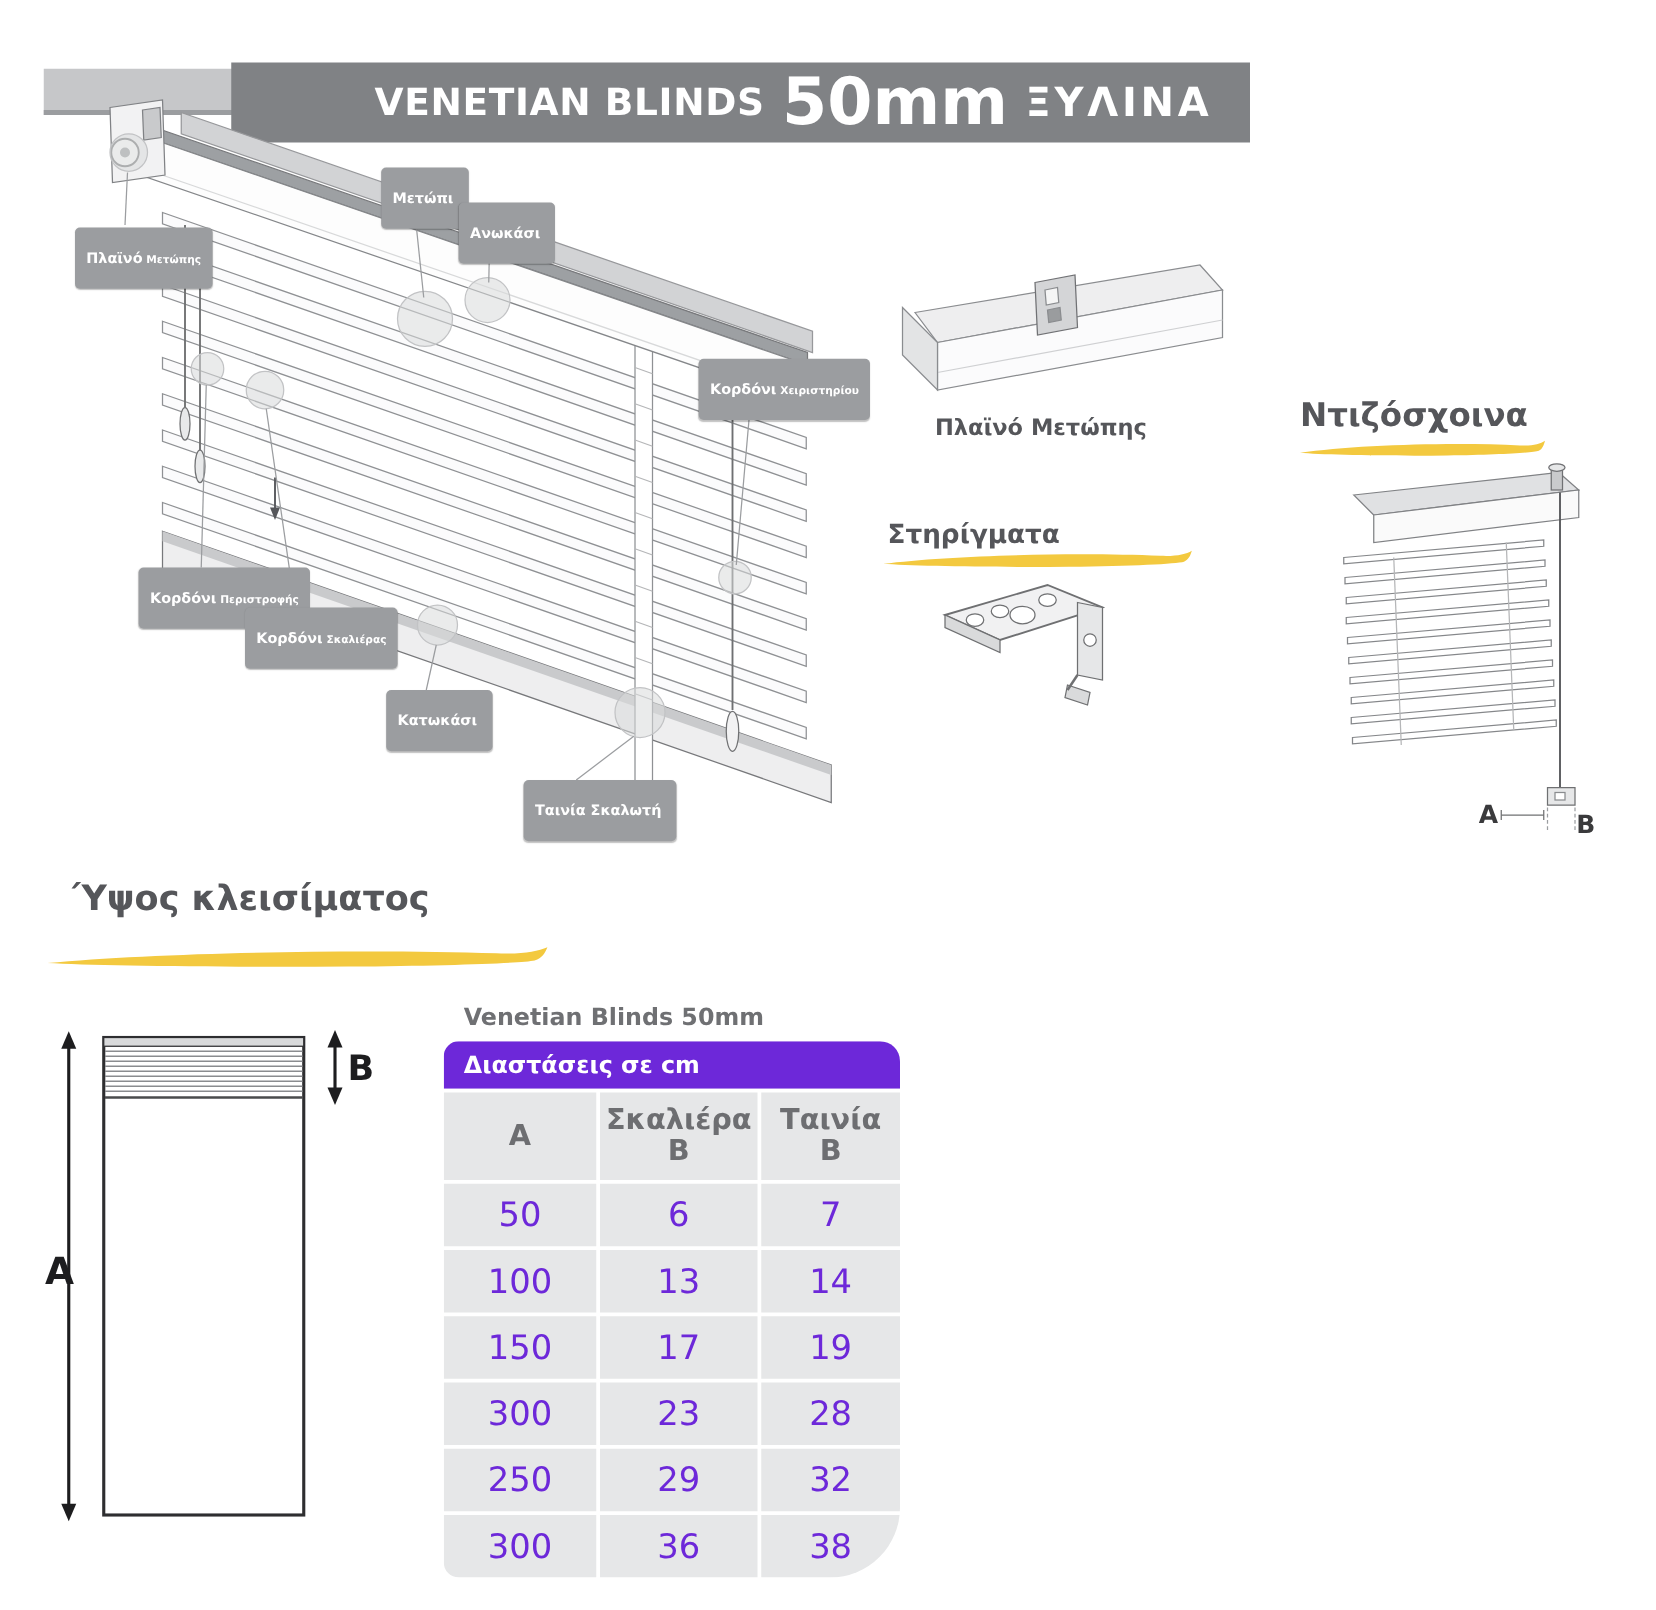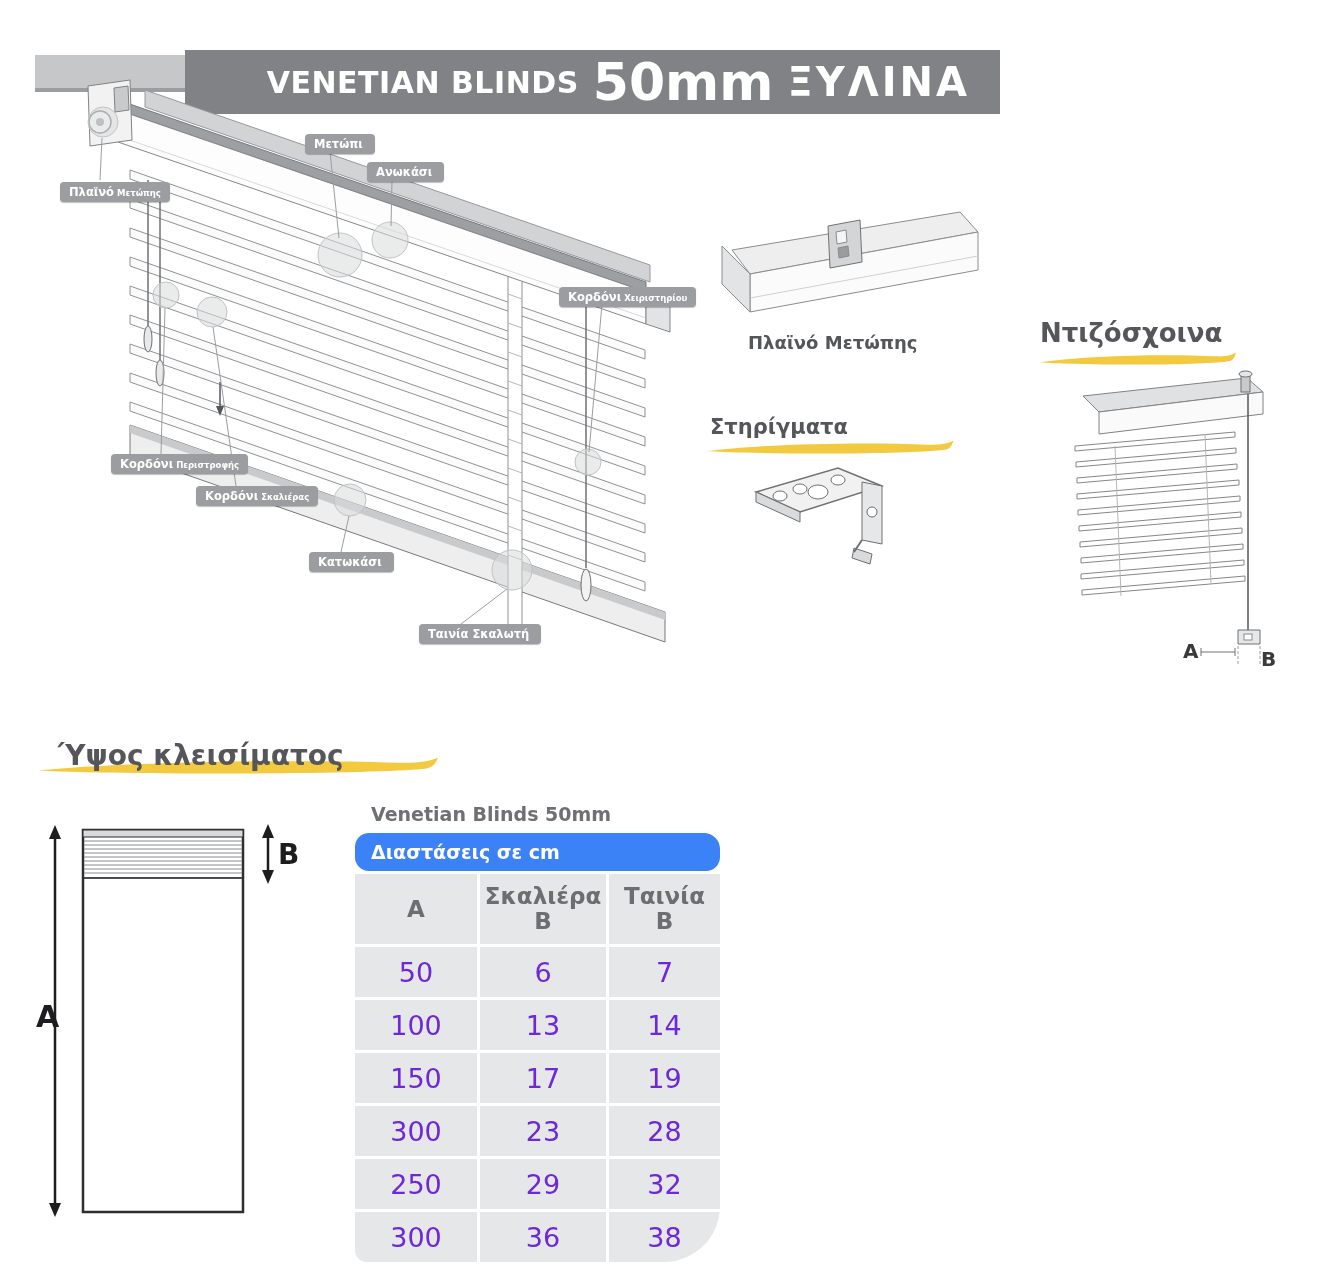--- a/index.html
+++ b/index.html
@@ -9,43 +9,43 @@
 
   
   .wall-band{left:35px;top:55px;width:285px;height:33px;background:#c6c7c9;border-bottom:4px solid #9b9da0;z-index:0;}
 
   
   .banner{left:185px;top:50px;width:815px;height:64px;background:#808285;z-index:1;
           display:flex;align-items:center;justify-content:flex-end;gap:14px;
           padding-right:30px;box-sizing:border-box;color:#fff;}
   .banner .t1{font-size:30px;font-weight:bold;letter-spacing:.5px;}
   .banner .t2{font-size:52px;font-weight:bold;}
-  .banner .t3{font-size:40px;font-weight:bold;letter-spacing:3px;}
+  .banner .t3{font-size:32px;font-weight:bold;letter-spacing:3px;}
 
   svg.illu{z-index:2;overflow:visible;}
 
   
-  .part-label{z-index:3;background:#9b9da0;color:#fff;border-radius:4px;padding:3px 9px;
+  .part-label{z-index:3;background:#9b9da0;color:#fff;border-radius:4px;padding:17px 9px;
               font-size:11.5px;font-weight:bold;white-space:nowrap;line-height:1.25;
               box-shadow:0 1px 1px rgba(0,0,0,.25);}
   .part-label .sub{font-size:8.5px;margin-left:3px;}
 
   .heading{color:#55565a;font-weight:bold;z-index:2;white-space:nowrap;}
   #corner-caption{left:748px;top:332px;font-size:18px;}
   #brackets-heading{left:710px;top:415px;font-size:21px;}
   #cords-heading{left:1040px;top:318px;font-size:26px;}
-  #height-heading{left:58px;top:739px;font-size:28px;}
+  #height-heading{left:58px;top:702px;font-size:28px;}
   .swoosh{z-index:1;}
 
   
   .table-wrap{left:355px;top:803px;width:362px;z-index:2;}
   .table-title{color:#6f7073;font-weight:bold;font-size:19px;margin:0 0 8px 16px;}
   .spec-table{width:365px;border-radius:12px 16px 56px 12px;overflow:hidden;background:#fff;}
-  .spec-header{height:38px;background:#3b82f6;color:#fff;font-weight:bold;font-size:19px;
-               line-height:38px;padding-left:16px;border-radius:14px;}
+  .spec-header{height:38px;background:#6d28d9;color:#fff;font-weight:bold;font-size:19px;
+               line-height:38px;padding-left:16px;}
   .grid{display:grid;grid-template-columns:122px 126px 111px;gap:3px;background:#fff;padding-top:3px;}
   .col-head{background:#e6e7e8;height:70px;display:flex;flex-direction:column;align-items:center;
             justify-content:center;font-weight:bold;font-size:23px;color:#6d6e71;line-height:1.08;}
   .col-head span:empty{display:none;}
   .cell{background:#e6e7e8;height:50px;display:flex;align-items:center;justify-content:center;
         font-size:27px;color:#6d28d9;}
 </style>
 </head>
 <body>
 

